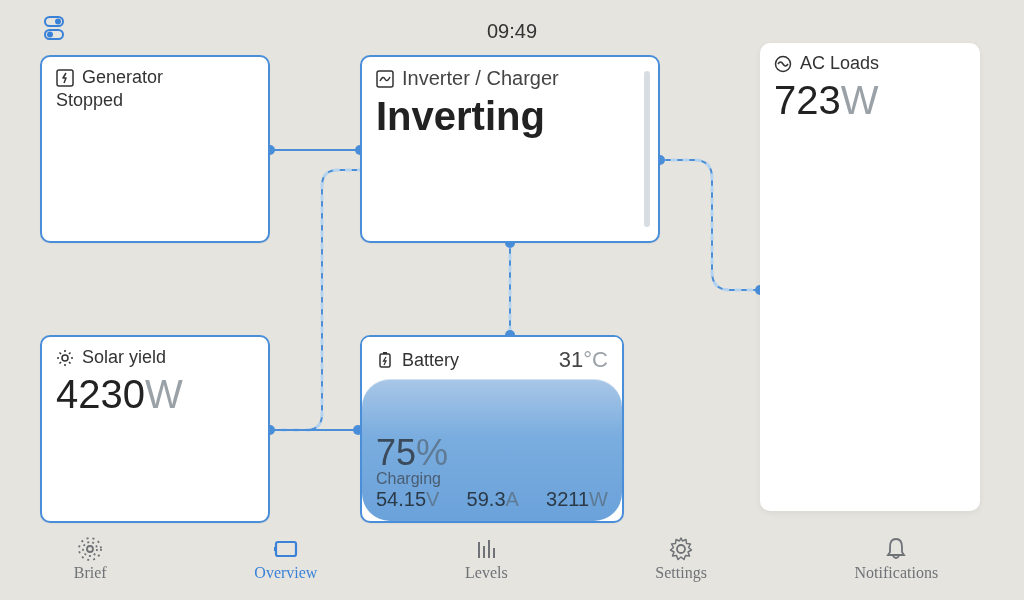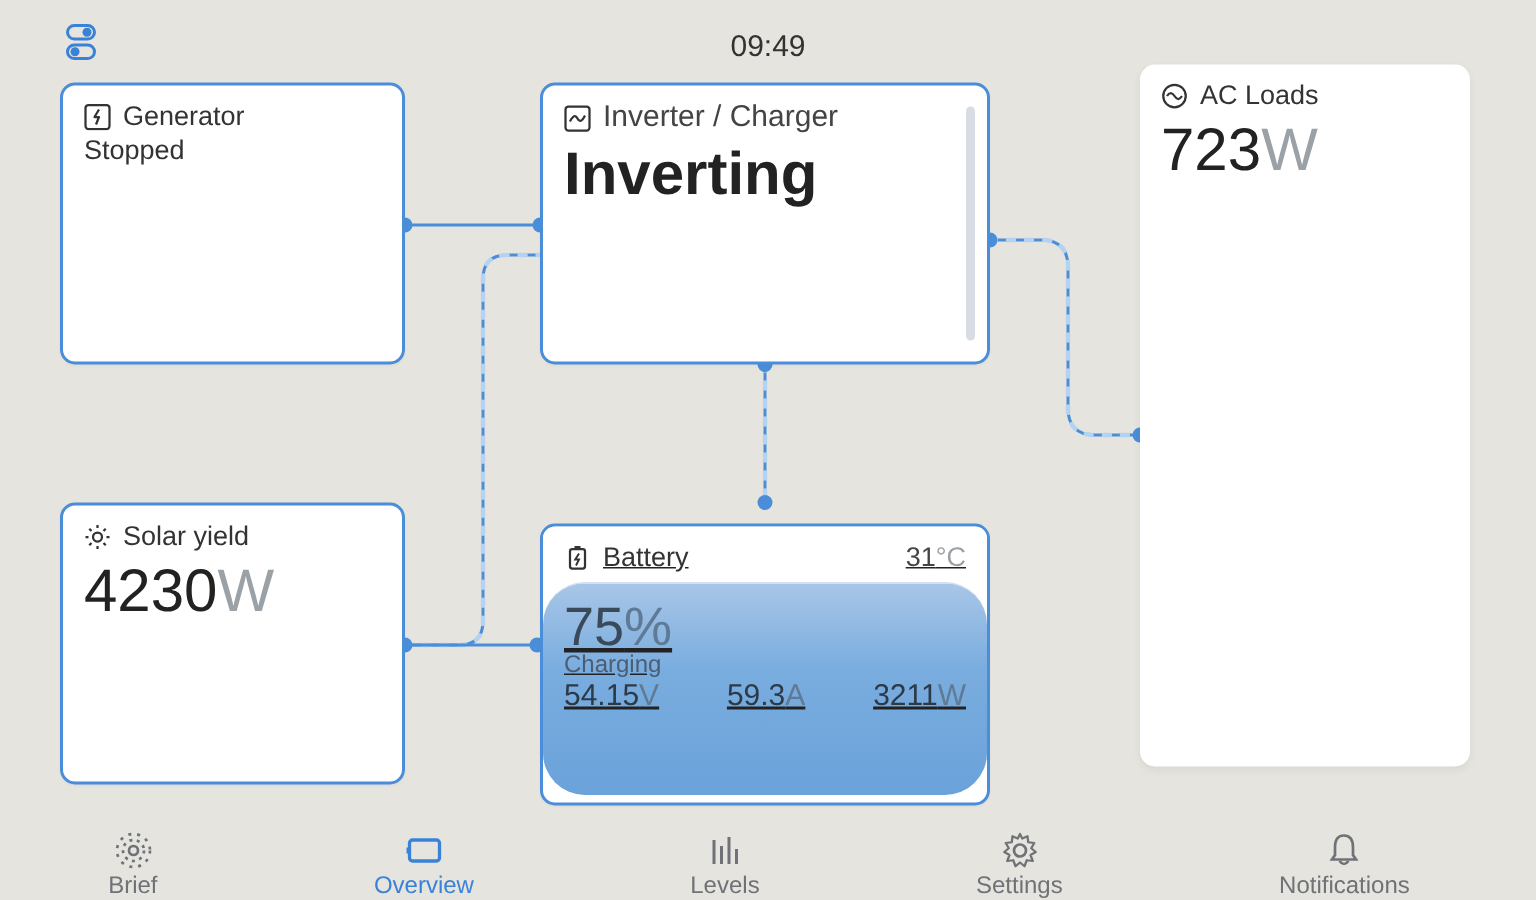--- a/index.html
+++ b/index.html
@@ -71,50 +71,51 @@
     position: absolute;
     right: 8px; top: 14px; bottom: 14px;
     width: 6px; border-radius: 3px;
     background: #d7dde3;
   }
   
   .acloads { top: 43px; left: 760px; width: 220px; height: 468px; box-shadow: 0 2px 6px rgba(0,0,0,0.06); }
   
   .solar { top: 335px; left: 40px; width: 230px; height: 188px; }
   
-  .battery { top: 349px; left: 360px; width: 300px; height: 188px; padding: 0; overflow: hidden; text-decoration: underline; }
+  .battery { top: 335px; left: 360px; width: 264px; height: 188px; padding: 0; overflow: hidden; }
   .battery-head {
     display: flex; justify-content: space-between; align-items: center;
     padding: 10px 14px 6px 14px;
     background: #fff;
   }
-  .battery-temp { font-size: 18px; color: #444; }
+  .battery-temp { font-size: 22px; color: #444; }
   .battery-temp .deg { color: #9aa1a7; }
   .battery-fill {
     position: relative;
     height: calc(100% - 42px);
     background: linear-gradient(180deg, #a8c6e7 0%, #7aaddf 40%, #6aa2da 100%);
     border-top: 1px solid #cfe0f2;
     padding: 8px 14px 10px 14px;
-    display: flex; flex-direction: column; justify-content: flex-start; border-radius: 28px;
+    display: flex; flex-direction: column; justify-content: flex-end; border-radius: 28px;
   }
   .battery-pct { font-size: 36px; color: #3b4a5a; }
   .battery-pct .unit { color: #5f7a95; }
   .battery-state { font-size: 16px; color: #4a5d72; margin-top: -4px; }
   .battery-row { display: flex; justify-content: space-between; font-size: 20px; color: #2c3a48; }
   .battery-row .unit { color: #5f7a95; }
 
   
   .nav {
     position: absolute;
     bottom: 0; left: 0; right: 12px;
     height: 64px;
     display: flex;
-    align-items: flex-end;
+    align-items: flex-start;
     justify-content: space-around;
+    font-family: Liberation Serif, serif;
   }
   .nav-item {
     display: flex; flex-direction: column; align-items: center;
     gap: 2px;
     color: #6f7276;
     font-size: 16px;
     cursor: pointer;
   }
   .nav-item.active { color: #3a82d8; }
   .nav-icon { width: 26px; height: 26px; }

